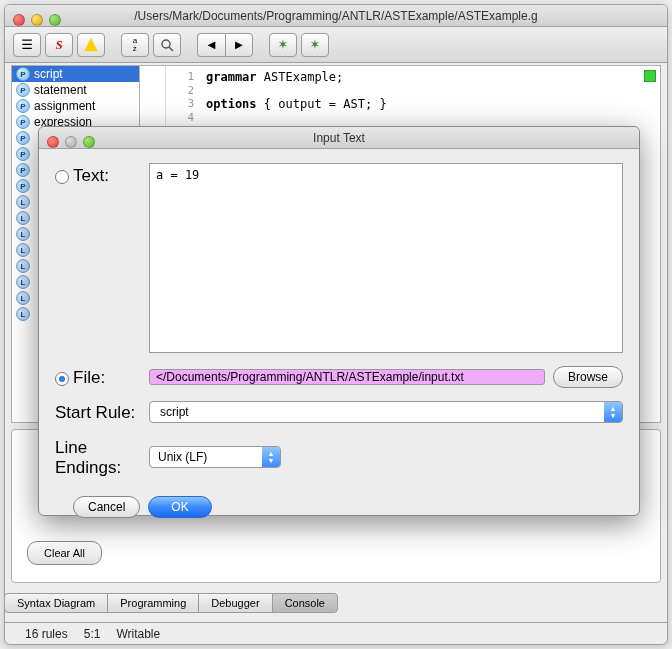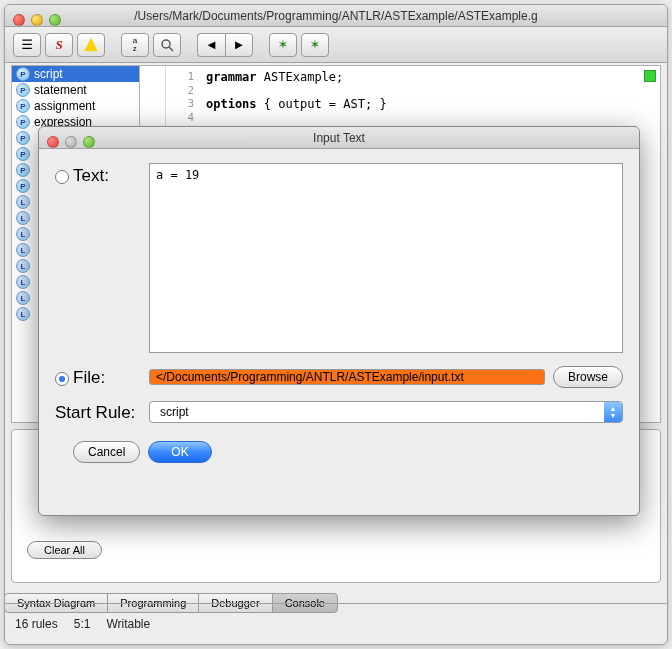--- a/index.html
+++ b/index.html
@@ -103,21 +103,21 @@
 .lower-pane {
   position: absolute;
   top: 424px; left: 6px; right: 6px; height: 154px;
   border: 1px solid #b0b0b0;
   background: #fff;
   border-radius: 4px;
 }
 .clear-btn {
   position: absolute;
   left: 22px; top: 536px;
-  height: 18px; padding: 0 16px;
+  height: 24px; padding: 0 16px;
   border-radius: 10px;
   border: 1px solid #8a8a8a;
   background: linear-gradient(#ffffff, #e0e0e0);
   font-size: 11px;
   display: flex; align-items: center;
 }
 .tabbar {
   position: absolute;
   left: 0; right: 0; top: 588px;
   display: flex; justify-content: flex-start;
@@ -127,22 +127,22 @@
   border: 1px solid #9a9a9a;
   background: linear-gradient(#f4f4f4, #dadada);
   font-size: 11px;
   margin-left: -1px;
 }
 .tab:first-child { border-radius: 4px 0 0 4px; }
 .tab:last-child { border-radius: 0 4px 4px 0; }
 .tab.active { background: linear-gradient(#d0d0d0, #b8b8b8); }
 .statusbar {
   position: absolute; left: 0; right: 0; bottom: 0;
-  height: 41px; display: flex; align-items: center;
-  padding: 0 10px; gap: 16px;
+  height: 22px; display: flex; align-items: center;
+  padding: 0 20px; gap: 16px;
   border-top: 1px solid #a0a0a0;
   font-size: 12px; color: #222;
 }
 .dialog {
   position: absolute;
   left: 38px; top: 126px;
   width: 602px; height: 390px;
   background: #ededed;
   border: 1px solid #888;
   border-radius: 6px;
@@ -164,21 +164,21 @@
 }
 .textarea {
   flex: 1; height: 190px;
   border: 1px solid #999; background: #fff;
   padding: 4px 6px;
   font-family: Monaco, monospace; font-size: 12px;
   resize: none;
 }
 .text-input {
   flex: 1; height: 16px;
-  border: 1px solid #999; background: #f97316;
+  border: 1px solid #999; background: #f0abfc;
   padding: 2px 6px; font-size: 12px;
   border-radius: 3px;
 }
 .aqua-btn {
   height: 22px; padding: 0 14px;
   border-radius: 11px;
   border: 1px solid #888;
   background: linear-gradient(#ffffff, #e0e0e0);
   font-size: 12px; margin-left: 8px;
   display: inline-flex; align-items: center;
@@ -393,18 +393,25 @@
       <input class="text-input" value="&lt;/Documents/Programming/ANTLR/ASTExample/input.txt" style="">
       <div class="aqua-btn">Browse</div>
     </div>
     <div class="row" style="align-items:center;">
       <div class="row-label">Start Rule:</div>
       <div class="select select-wide">
         <span>script</span>
         <span class="select-arrows">▲<br>▼</span>
       </div>
     </div>
+    <div class="row" style="align-items:center;">
+      <div class="row-label">Line Endings:</div>
+      <div class="select select-small">
+        <span>Unix (LF)</span>
+        <span class="select-arrows">▲<br>▼</span>
+      </div>
+    </div>
     <div class="dlg-buttons">
       <div class="aqua-btn">Cancel</div>
       <div class="aqua-btn primary">OK</div>
     </div>
   </div>
 </div>
 
 </body></html>

